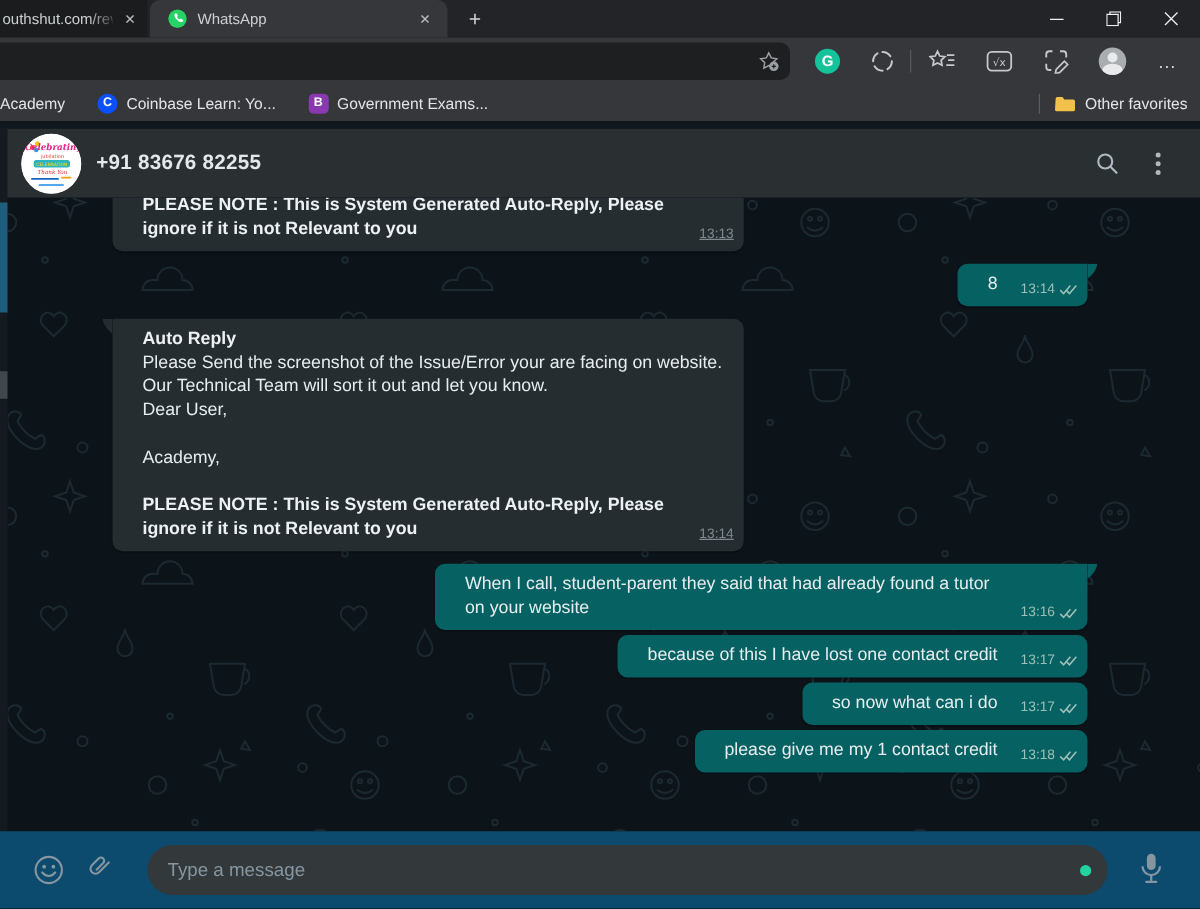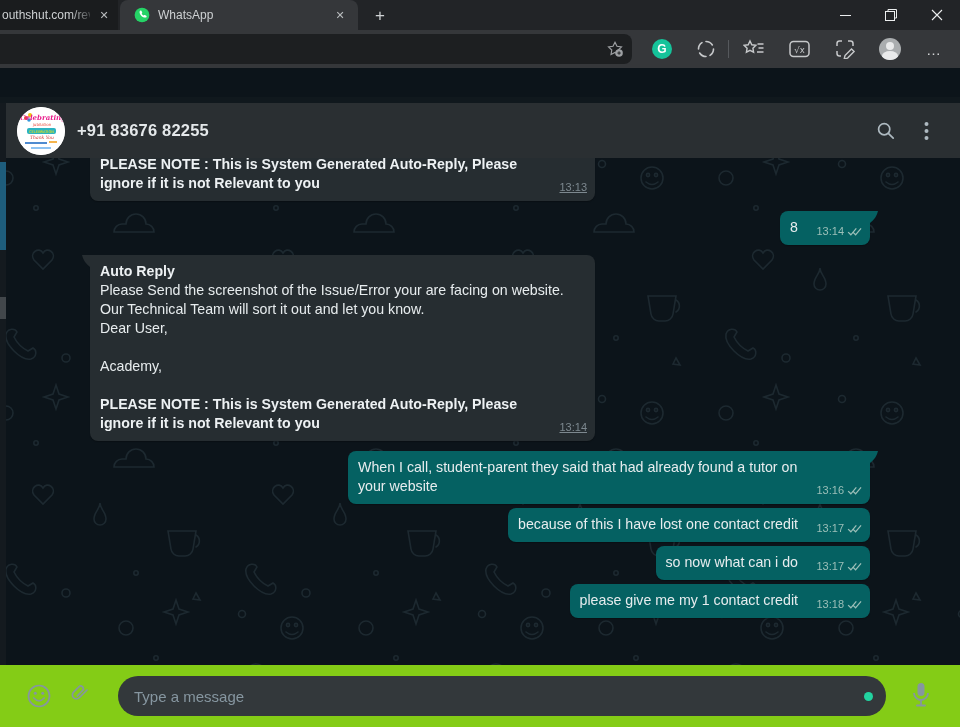--- a/index.html
+++ b/index.html
@@ -61,42 +61,42 @@
 
   #sliver { position:absolute; top:6px; left:0; width:6px; height:624px; background:#141a1f; }
   .sliver-seg { position:absolute; left:0; width:6px; }
   #sliver-blue { top:59px; height:88px; background:#1e5d7c; }
   #sliver-gray { top:194px; height:22px; background:#42474b; }
 
   #chat { position:absolute; top:61px; left:6px; width:954px; height:507px; overflow:hidden; }
   #doodles { position:absolute; top:0; left:0; }
   #message-list { position:absolute; top:0; left:0; width:954px; height:507px; overflow:hidden;
                   display:flex; flex-direction:column; align-items:flex-start; padding:0 90px 8px 84px; }
-  .msg { position:relative; border-radius:8px; padding:7px 10px 8px 10px; margin-bottom:4px;
+  .msg { position:relative; border-radius:8px; padding:7px 10px 8px 24px; margin-bottom:4px;
          font-size:14.2px; line-height:19px; color:#e7ecee;
          box-shadow:0 1px 1px rgba(0,0,0,.25); }
   .msg.gap { margin-top:6px; }
   .msg.in  { background:#262d31; width:505px; }
   .msg.out { background:#056162; align-self:flex-end; max-width:522px; }
   .msg.in.tail  { border-top-left-radius:0; }
   .msg.out.tail { border-top-right-radius:0; }
   .msg.clipped { margin-top:-10px; border-top-left-radius:0; border-top-right-radius:0; }
   .line { min-height:19px; }
   .line.bold { font-weight:700; color:#edf1f3; }
   .msg.in  .line:last-child { padding-right:40px; }
   .msg.out .line:last-child { padding-right:62px; }
   .meta { position:absolute; right:8px; bottom:4px; display:flex; align-items:center; font-size:11px; }
   .msg.in  .meta { color:#7d888f;text-decoration:underline; }
   .msg.out .meta { color:#9cbfb8; }
   .meta svg { margin-left:3px; }
   .tail-svg { position:absolute; top:0; }
   .tail-svg.t-out { right:-8px; }
   .tail-svg.t-in  { left:-8px; }
 
-  #composer { position:absolute; top:568px; left:0; width:960px; height:62px; background:#84cc16; }
+  #composer { position:absolute; top:568px; left:0; width:960px; height:62px; background:#0c4a6e; }
   .comp-icon { position:absolute; top:18px; width:26px; height:26px; display:flex; align-items:center; justify-content:center; }
   #emoji-btn { left:26px; }
   #attach-btn { left:68px; }
   #mic-btn { left:908px; top:17px; }
   #composer input { position:absolute; left:118px; top:11px; width:768px; height:40px; border:none; outline:none;
                     background:#33383b; border-radius:21px; padding:0 40px 0 16px; font-size:15px; color:#d1d7db;
                     font-family:"Liberation Sans","DejaVu Sans",sans-serif; }
   #composer input::placeholder { color:#8696a0; }
   #grammarly-dot { position:absolute; left:864px; top:27px; width:9px; height:9px; border-radius:50%; background:#22d3a0; }
 </style>
@@ -176,20 +176,40 @@
       </svg>
     </div>
     <div class="tb-icon" style="left:878px" id="profile-avatar">
       <div class="pa"></div>
     </div>
     <div class="tb-icon" style="left:922px">
       <span id="menu-ellipsis">…</span>
     </div>
   </div>
 
+  <div id="bookmarks-bar">
+    <div class="bm" style="margin-left:0">
+      <span>Academy</span>
+    </div>
+    <div class="bm">
+      <span class="bm-ico ico-coinbase">C</span>
+      <span>Coinbase Learn: Yo...</span>
+    </div>
+    <div class="bm">
+      <span class="bm-ico ico-bpurple">B</span>
+      <span>Government Exams...</span>
+    </div>
+    <div id="bm-right">
+      <div class="divider"></div>
+      <svg width="17" height="14" viewBox="0 0 17 14">
+        <path d="M0.5 3 a1.5 1.5 0 0 1 1.5-1.5 h4 l1.5 2 h7 a1.5 1.5 0 0 1 1.5 1.5 v6.5 a1.5 1.5 0 0 1 -1.5 1.5 h-13 a1.5 1.5 0 0 1 -1.5-1.5z" fill="#f2c14b"></path>
+      </svg>
+      <span>Other favorites</span>
+    </div>
+  </div>
 
   <div id="page">
     <div id="page-top-gap"></div>
 
     <div id="wa-header">
       <div id="wa-avatar">
         <svg width="48" height="48" viewBox="0 0 48 48">
           <circle cx="24" cy="24" r="24" fill="#ffffff"></circle>
           <circle cx="9" cy="11" r="2" fill="#e74c3c"></circle>
             <circle cx="13" cy="8" r="2" fill="#f1c40f"></circle>

